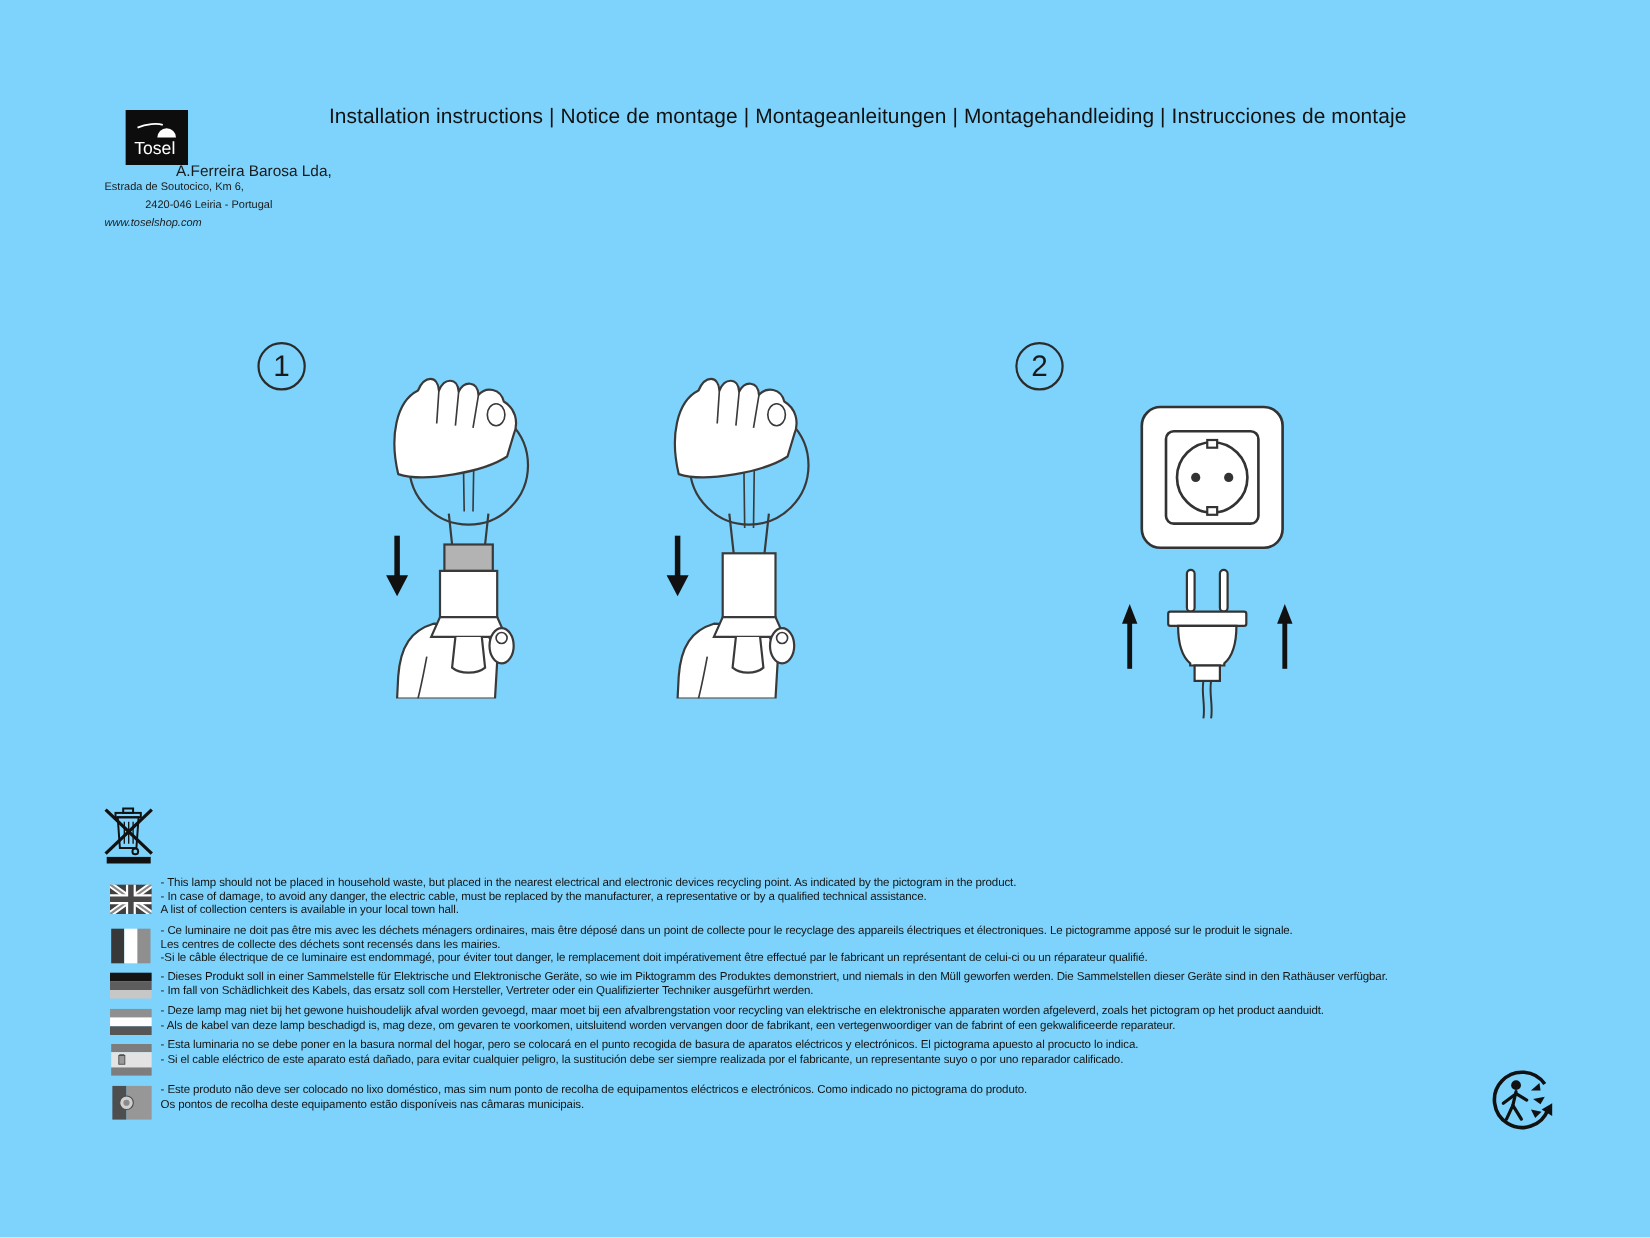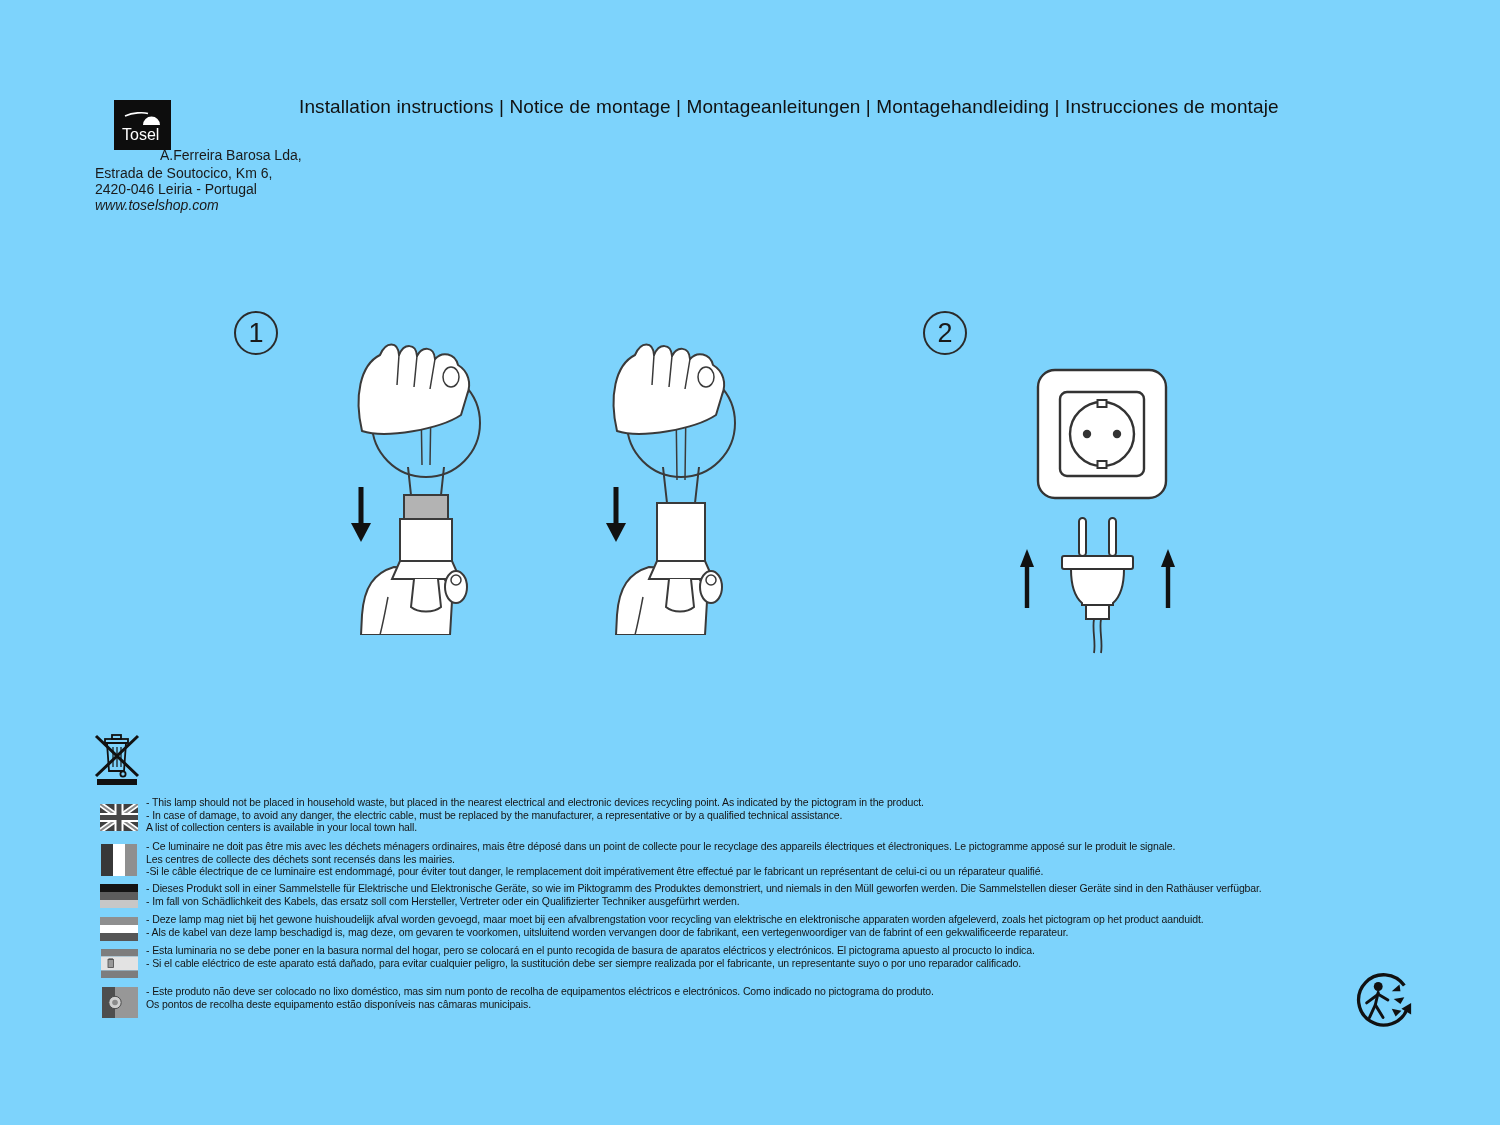--- a/index.html
+++ b/index.html
@@ -6,22 +6,22 @@
   .page{
     position:relative;width:1500px;height:1125px;background:#7dd3fc;
     font-family:"Liberation Sans", sans-serif;color:#1a1a1a;overflow:hidden;
   }
   .abs{position:absolute;}
   .title{
     left:299px;top:96px;font-size:19px;color:#111;white-space:nowrap;letter-spacing:0.1px;
   }
   .logo-box{left:93px;top:100px;width:57px;height:50px;margin-left:21px;}
   .company-name{left:160px;top:147px;font-size:14px;white-space:nowrap;}
-  .addr{left:95px;font-size:14px;white-space:nowrap;}
-  .addr1{top:165px;} .addr2{top:181px;} .website{top:197px;font-style:italic;}
+  .addr{left:95px;font-size:10px;white-space:nowrap;}
+  .addr1{top:165px;} .addr2{top:181px;margin-left:37px;} .website{top:197px;font-style:italic;}
   .step-circle{
     width:44px;height:44px;border:2px solid #2b2b2b;border-radius:50%;
     display:flex;align-items:center;justify-content:center;
     font-size:27px;color:#1a1a1a;box-sizing:border-box;
   }
   .step1-circle{left:234px;top:311px;}
   .step2-circle{left:923px;top:311px;}
   .illo-a{left:328px;top:335px;}
   .illo-b{left:583px;top:335px;}
   .outlet{left:1035px;top:367px;}

